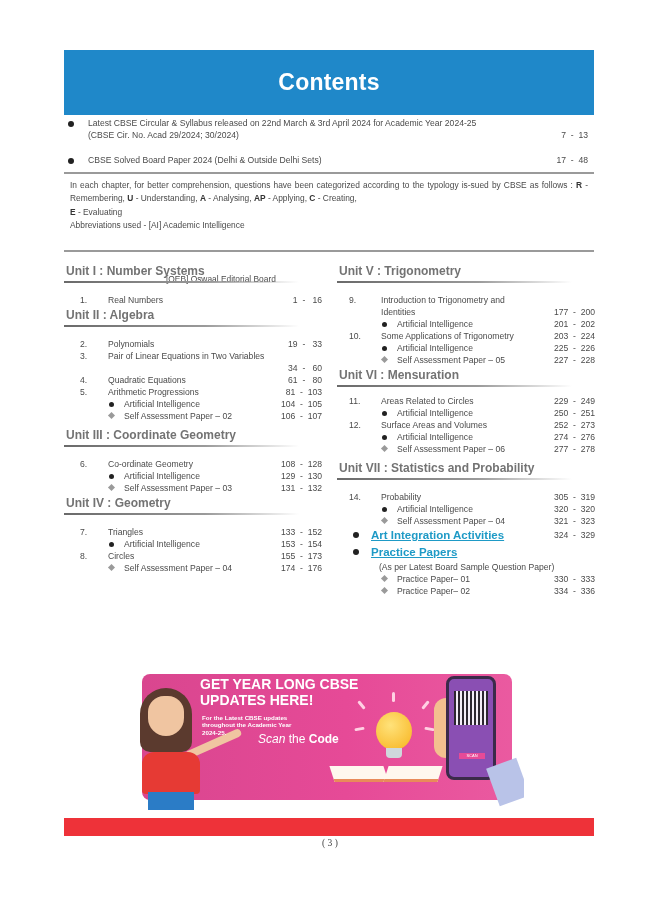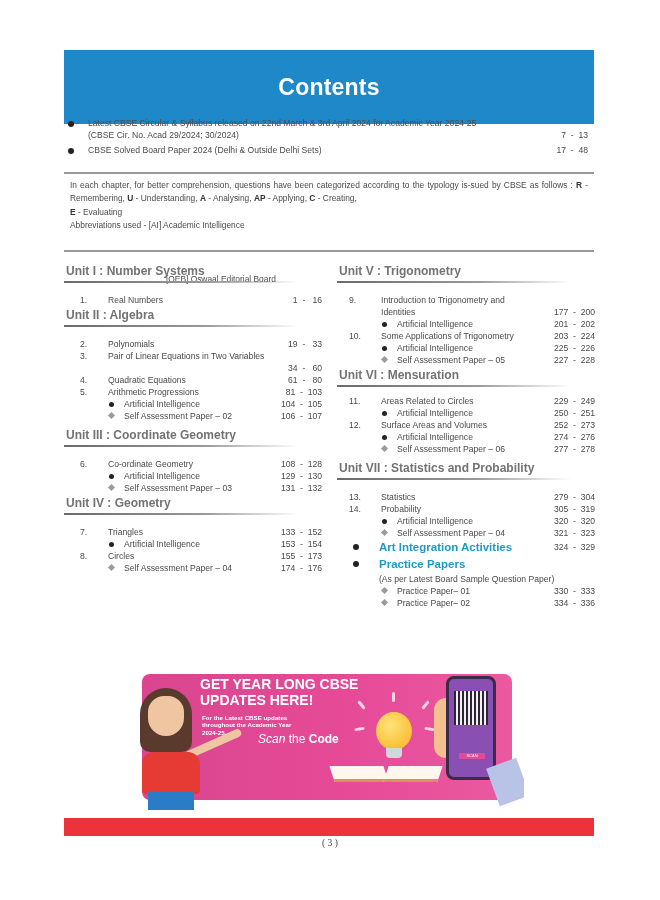--- a/index.html
+++ b/index.html
@@ -1,36 +1,36 @@
 <!DOCTYPE html>
 <html><head>
 <meta charset="utf-8">
 <style>
   * { box-sizing: border-box; margin: 0; padding: 0; }
   html, body { width: 660px; height: 900px; background: #ffffff; overflow: hidden; }
   body { position: relative; font-family: "Liberation Sans", sans-serif; color: #3a3a3a; }
 
   .header-band {
-    position: absolute; left: 64px; top: 50px; width: 530px; height: 74px;
+    position: absolute; left: 64px; top: 50px; width: 530px; height: 65px;
     background: #1f88c9; display: flex; align-items: center; justify-content: center;
   }
   .header-band h1 {
     font-family: "Liberation Sans", sans-serif; font-weight: bold; color: #ffffff;
     font-size: 23px; letter-spacing: 0.2px;
   }
 
   .intro-list { position: absolute; left: 64px; top: 118px; width: 530px; font-size: 8.6px; color: #4a4a4a; }
   .intro-item { position: relative; padding-left: 24px; line-height: 11.5px; }
   .intro-item .dot {
     position: absolute; left: 4px; top: 3px; width: 6px; height: 6px; border-radius: 50%; background: #222;
   }
   .intro-item .pages {
     position: absolute; right: 6px; bottom: 0; width: 50px; text-align: right; white-space: pre;
   }
-  .intro-item.second { margin-top: 4px; }
+  .intro-item.second { margin-top: 14px; }
 
   .note-box {
     position: absolute; left: 64px; top: 172px; width: 530px; height: 80px;
     border-top: 2px solid #9a9a9a; border-bottom: 2px solid #9a9a9a;
     padding: 5px 6px; font-size: 8.4px; line-height: 13.4px; color: #4a4a4a; text-align: justify;
   }
   .note-box b { color: #333; }
   .note-box .oeb { padding-left: 96px; margin-top: 40px; }
 
   .col { position: absolute; top: 262px; width: 262px; font-size: 8.6px; color: #4a4a4a; }
@@ -56,21 +56,21 @@
   }
   .bullet-diamond {
     position: absolute; left: 45px; top: 3px; width: 5px; height: 5px; background: #9a9a9a; transform: rotate(45deg);
   }
   .unit-gap { height: 4px; }
 
   .special { position: relative; height: 17px; }
   .special .big-dot {
     position: absolute; left: 16px; top: 5px; width: 6px; height: 6px; border-radius: 50%; background: #222;
   }
-  .special .label { position: absolute; left: 42px; top: 0; color: #1e9ac6; font-weight: bold; font-size: 11.5px; line-height: 16px; }
+  .special .label { position: absolute; left: 34px; top: 0; color: #1e9ac6; font-weight: bold; font-size: 11.5px; line-height: 16px; text-decoration: underline; }
   .special .pages { position: absolute; right: 4px; top: 3px; width: 56px; text-align: right; white-space: pre; }
   .as-per { padding-left: 42px; line-height: 12px; font-size: 8.6px; }
 
   .banner {
     position: absolute; left: 136px; top: 670px; width: 388px; height: 140px; overflow: hidden;
   }
   .banner-bg {
     position: absolute; left: 6px; top: 4px; width: 370px; height: 126px; border-radius: 8px;
     background: linear-gradient(to right, #d9468f 0%, #e64a97 55%, #ea5aa0 100%);
   }
@@ -277,25 +277,20 @@
   </div>
   <div class="entry">
     <span class="bullet-diamond"></span>
     <span class="sub-title">Self Assessment Paper – 06</span>
     <span class="pages">277  -  278</span>
   </div>
   <div class="unit-gap"></div>
 
   <div class="unit-title">Unit VII : Statistics and Probability</div>
   <div class="unit-rule"></div>
-  <div class="entry">
-    <span class="num">13.</span>
-    <span class="title">Statistics</span>
-    <span class="pages">279  -  304</span>
-  </div>
   <div class="entry">
     <span class="num">14.</span>
     <span class="title">Probability</span>
     <span class="pages">305  -  319</span>
   </div>
   <div class="entry">
     <span class="bullet-dot"></span>
     <span class="sub-title">Artificial Intelligence</span>
     <span class="pages">320  -  320</span>
   </div>

